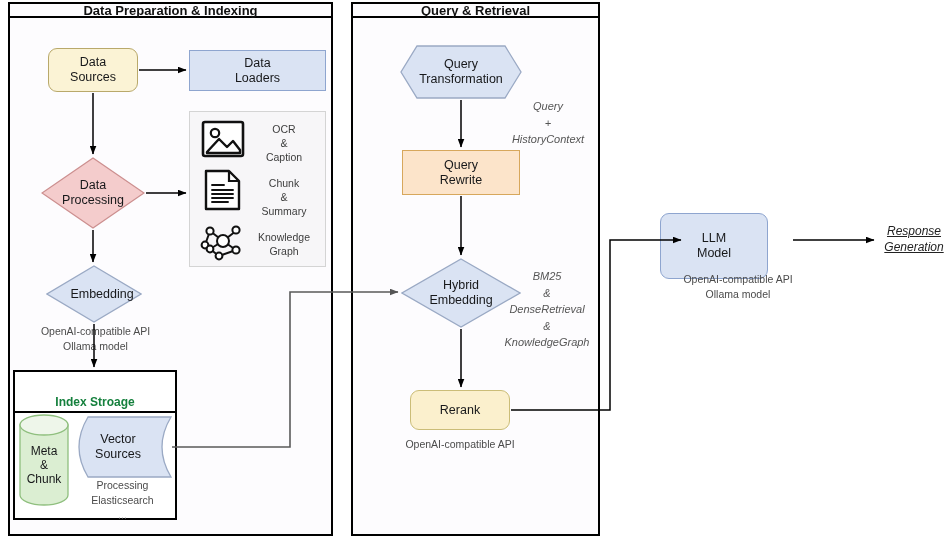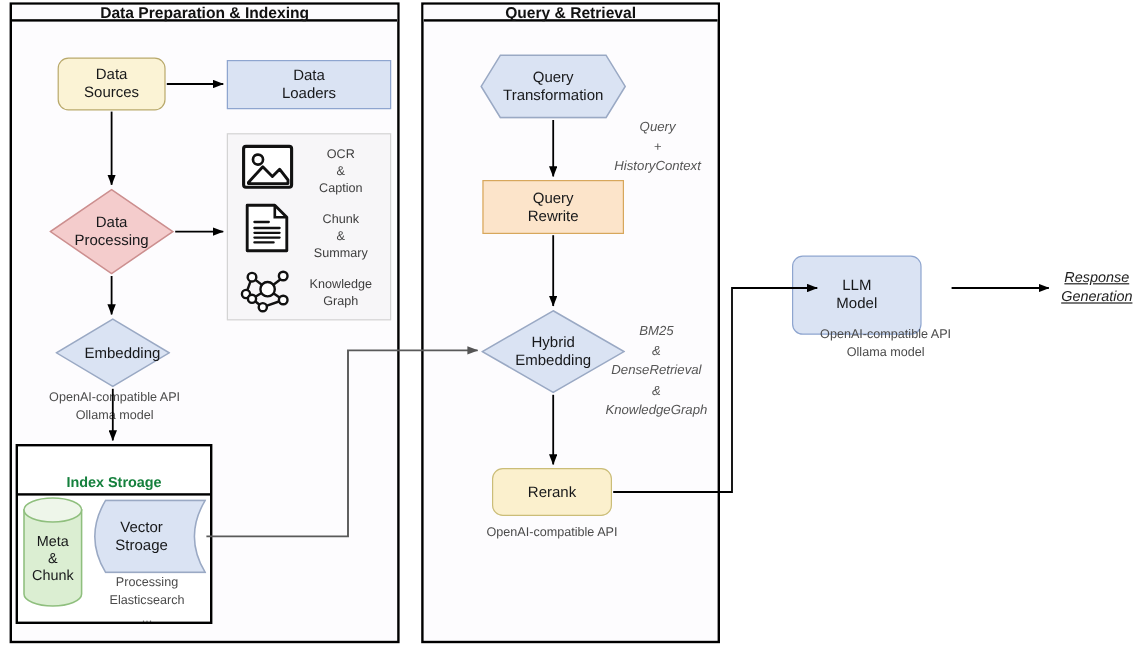--- a/index.html
+++ b/index.html
@@ -139,21 +139,21 @@
 Chunk</span>
     </div>
   </div>
 
   <div style="position:absolute;left:74px;top:416px;width:98px;height:62px;">
     <svg width="98" height="62" viewBox="0 0 98 62">
       <path d="M14 1 L97 1 Q79 31 97 61 L14 61 Q-4 31 14 1 Z" fill="#dae3f3" stroke="#9aa9c4" stroke-width="1.3"></path>
     </svg>
     <div class="node" style="left:0;top:0;width:88px;height:62px;">
       <span style="white-space:pre-line;">Vector
-Stroage</span>
+Sources</span>
     </div>
   </div>
   <div class="note" style="left:70px;top:478px;width:105px;white-space:pre-line;">Processing
 Elasticsearch
 ...</div>
 
   <div class="panel" style="left:351px;top:2px;width:249px;height:534px;">
     <div class="panel-title">Query &amp; Retrieval</div>
   </div>
 

